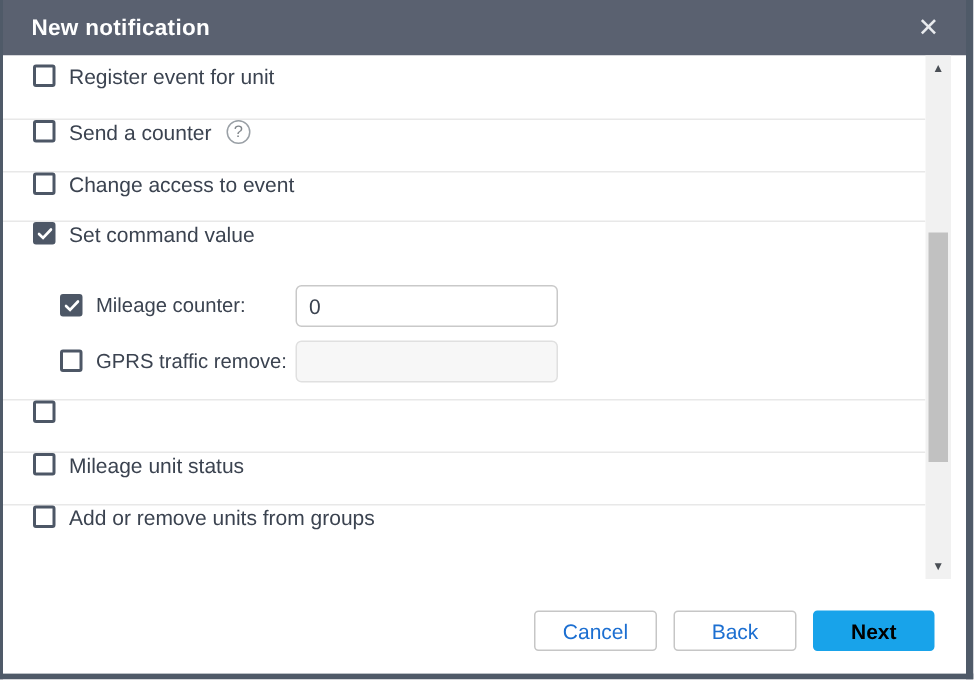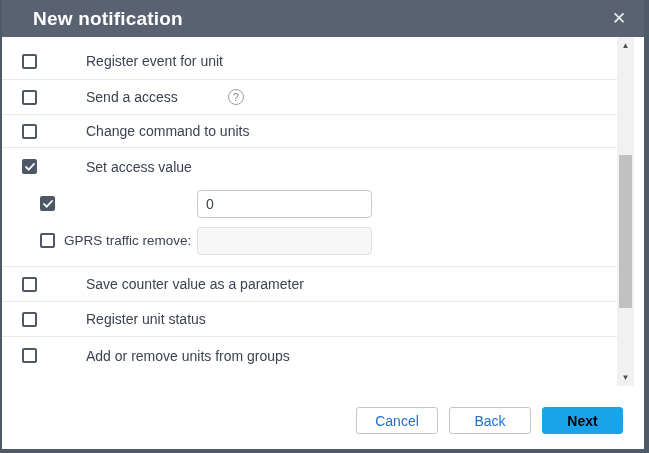--- a/index.html
+++ b/index.html
@@ -18,44 +18,43 @@
     overflow: hidden;
   }
   
   .titlebar {
     height: 37px;
     background: #5a6170;
     display: flex; align-items: center;
     padding: 0 14px 0 19px;
     color: #fff;
   }
-  .titlebar .title { font-size: 19px; font-weight: bold; letter-spacing: .2px; flex: 1; margin-left: 12px; }
+  .titlebar .title { font-size: 15px; font-weight: bold; letter-spacing: .2px; flex: 1; }
   .close-btn {
     width: 22px; height: 22px;
     display: flex; align-items: center; justify-content: center;
     color: #e9ebee; font-size: 17px; line-height: 1;
     cursor: pointer; user-select: none;
   }
   
   .list-area {
     position: absolute; top: 37px; left: 0; right: 0; bottom: 63px;
     background: #fff;
   }
   .list {
     position: absolute; top: 0; left: 0; right: 27px; bottom: 0;
     overflow: hidden;
   }
   .row {
-    display: flex; align-items: center;
+    display: flex; align-items: flex-start;
     height: 35px;
     padding-left: 20px;
     border-bottom: 1px solid #e8e8e8;
     color: #3b4350; font-size: 14px;
     cursor: pointer;
-    gap: 40px;
   }
   .row.first { height: 43px; padding-top: 6px; }
   .row.r3 { height: 33px; }
   .section {
     border-bottom: 1px solid #e8e8e8;
     padding-bottom: 7px;
   }
   .section .row, .section .sub-row { border-bottom: none; }
   .section-head { height: 37px; }
   .sub-row {
@@ -156,68 +155,68 @@
   <div class="list-area">
     <div class="list">
 
       <div class="row first">
         <span class="cb"></span>
         <span>Register event for unit</span>
       </div>
 
       <div class="row">
         <span class="cb"></span>
-        <span>Send a access</span>
+        <span>Send a counter</span>
         <span class="help">?</span>
       </div>
 
       <div class="row r3">
         <span class="cb"></span>
-        <span>Change command to units</span>
+        <span>Change access to event</span>
       </div>
 
       <div class="section">
         <div class="row section-head">
           <span class="cb checked">
             <svg width="10" height="8" viewBox="0 0 10 8">
                 <path d="M1 4 L3.7 6.6 L9 1" stroke="#fff" stroke-width="1.8" fill="none" stroke-linecap="round"></path>
               </svg>
           </span>
-          <span>Set access value</span>
+          <span>Set command value</span>
         </div>
 
         <div class="sub-row">
           <span class="sub-label-wrap">
             <span class="cb checked">
               <svg width="10" height="8" viewBox="0 0 10 8">
                   <path d="M1 4 L3.7 6.6 L9 1" stroke="#fff" stroke-width="1.8" fill="none" stroke-linecap="round"></path>
                 </svg>
             </span>
+            <span>Mileage counter:</span>
           </span>
           <input class="txt" type="text" value="0" style="">
         </div>
 
 
         <div class="sub-row">
           <span class="sub-label-wrap">
             <span class="cb"></span>
             <span>GPRS traffic remove:</span>
           </span>
           <input class="txt" type="text" disabled="" value="" style="">
         </div>
       </div>
 
       <div class="row">
         <span class="cb"></span>
-        <span>Save counter value as a parameter</span>
       </div>
 
       <div class="row">
         <span class="cb"></span>
-        <span>Register unit status</span>
+        <span>Mileage unit status</span>
       </div>
 
       <div class="row partial">
         <span class="cb"></span>
         <span>Add or remove units from groups</span>
       </div>
 
     </div>
 
     <div class="scrollbar">

